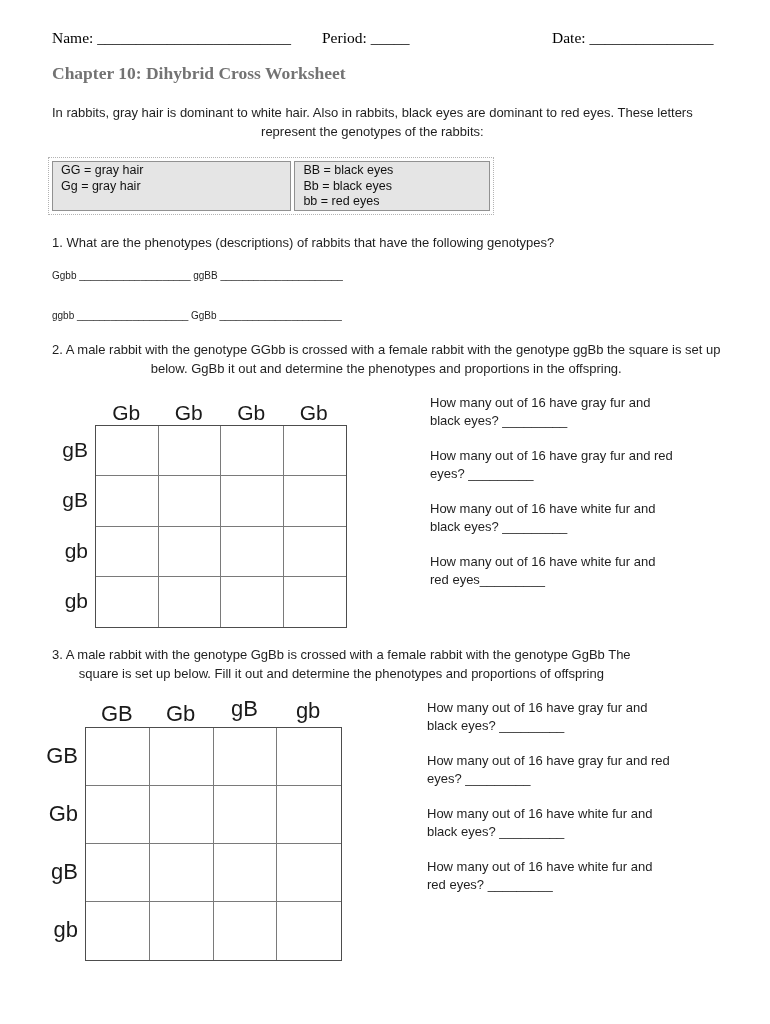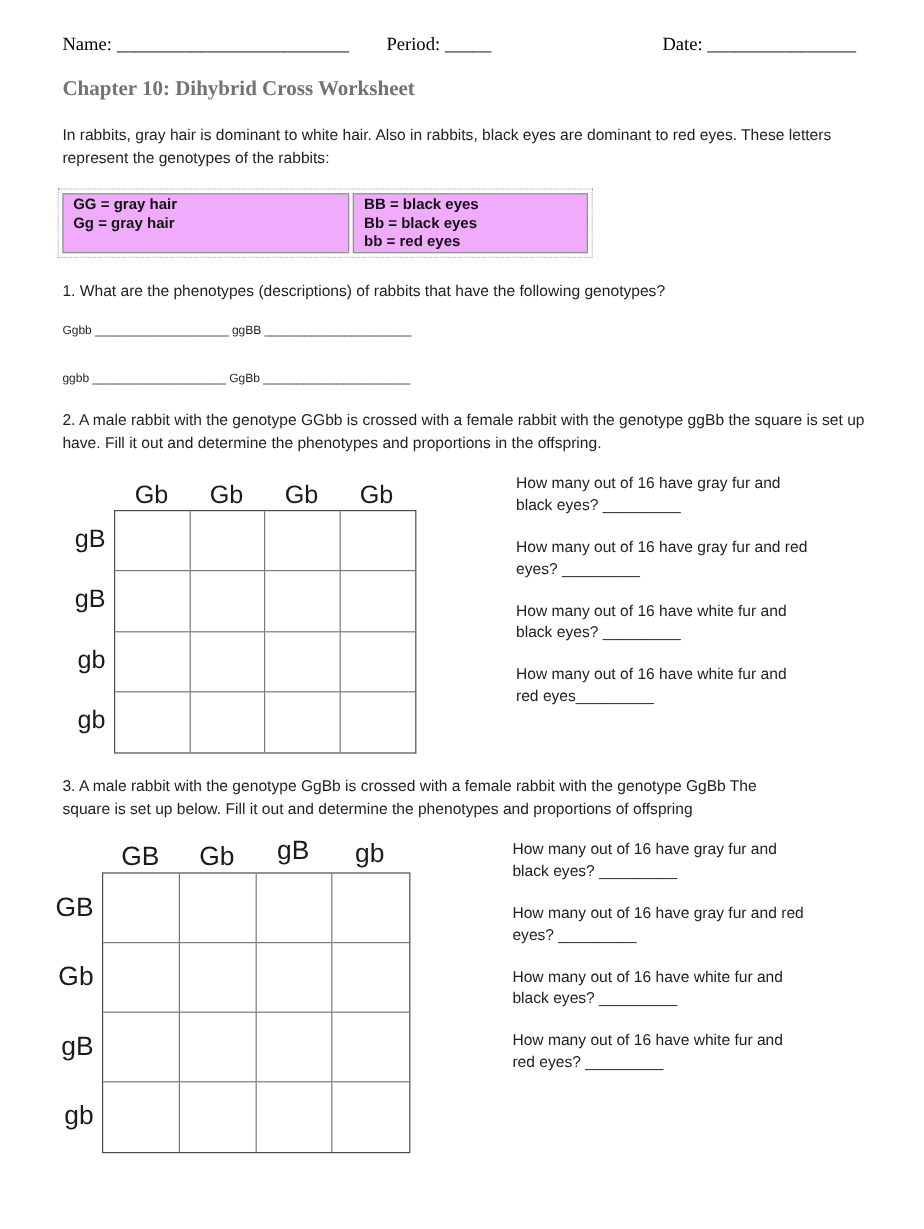--- a/index.html
+++ b/index.html
@@ -18,38 +18,38 @@
   .pos-date   { left:552px; }
 
   
   .title {
     position:absolute; left:52px; top:63px;
     font-family:"Liberation Serif", serif; font-weight:bold;
     font-size:17.5px; color:#737373;
   }
 
   
-  .bodytext { position:absolute; font-size:13px; line-height:19px; white-space:nowrap; }
+  .bodytext { position:absolute; font-size:13px; line-height:19px; white-space:nowrap;text-align:center; }
   .intro  { left:52px; top:103px; }
   .q1text { left:52px; top:233px; }
   .q1row  { position:absolute; left:52px; font-size:10px; white-space:pre; }
   .q1row-1 { top:270px; }
   .q1row-2 { top:310px; }
   .q2 { left:52px; top:340px; }
   .q3 { left:52px; top:645px; }
 
   
   .keybox {
     position:absolute; left:48px; top:157px; width:438px; height:50px;
     border:1px dotted #b3b3b3; background:#fefefe;
     display:flex; gap:3px; padding:3px;
   }
   .keycell {
-    border:1px solid #919191; background:#f0abfc;
-    padding:1px 6px 1px 8px; font-size:12.5px; font-weight:bold;
+    border:1px solid #919191; background:#e5e5e5;
+    padding:1px 6px 1px 8px; font-size:12.5px; font-weight:normal;
     line-height:15.5px; color:#111;
   }
   .keycell.hair { flex:0 0 51%; }
   .keycell.eyes { flex:1; }
 
   
   .psquare { position:absolute; }
   .ps-cols { display:flex; align-items:flex-end; height:27px; }
   .ps-col  { flex:1; text-align:center; font-size:21px; color:#1a1a1a; }
   .ps-main { display:flex; }
@@ -113,21 +113,21 @@
       <div>bb = red eyes</div>
     </div>
   </div>
 
   <div class="bodytext q1text">1. What are the phenotypes (descriptions) of rabbits that have the following genotypes?</div>
   <div class="q1row q1row-1">Ggbb ____________________ ggBB ______________________</div>
   <div class="q1row q1row-2">ggbb ____________________ GgBb ______________________</div>
 
   <div class="bodytext q2">
     <span>2. A male rabbit with the genotype GGbb is crossed with a female rabbit with the genotype ggBb the square is set up</span><br>
-    <span>have. Fill it out and determine the phenotypes and proportions in the offspring.</span>
+    <span>below. GgBb it out and determine the phenotypes and proportions in the offspring.</span>
   </div>
 
   <div class="psquare" id="punnett1">
     <div class="ps-cols">
       <span class="ps-col">Gb</span>
       <span class="ps-col">Gb</span>
       <span class="ps-col">Gb</span>
       <span class="ps-col">Gb</span>
     </div>
     <div class="ps-main">

